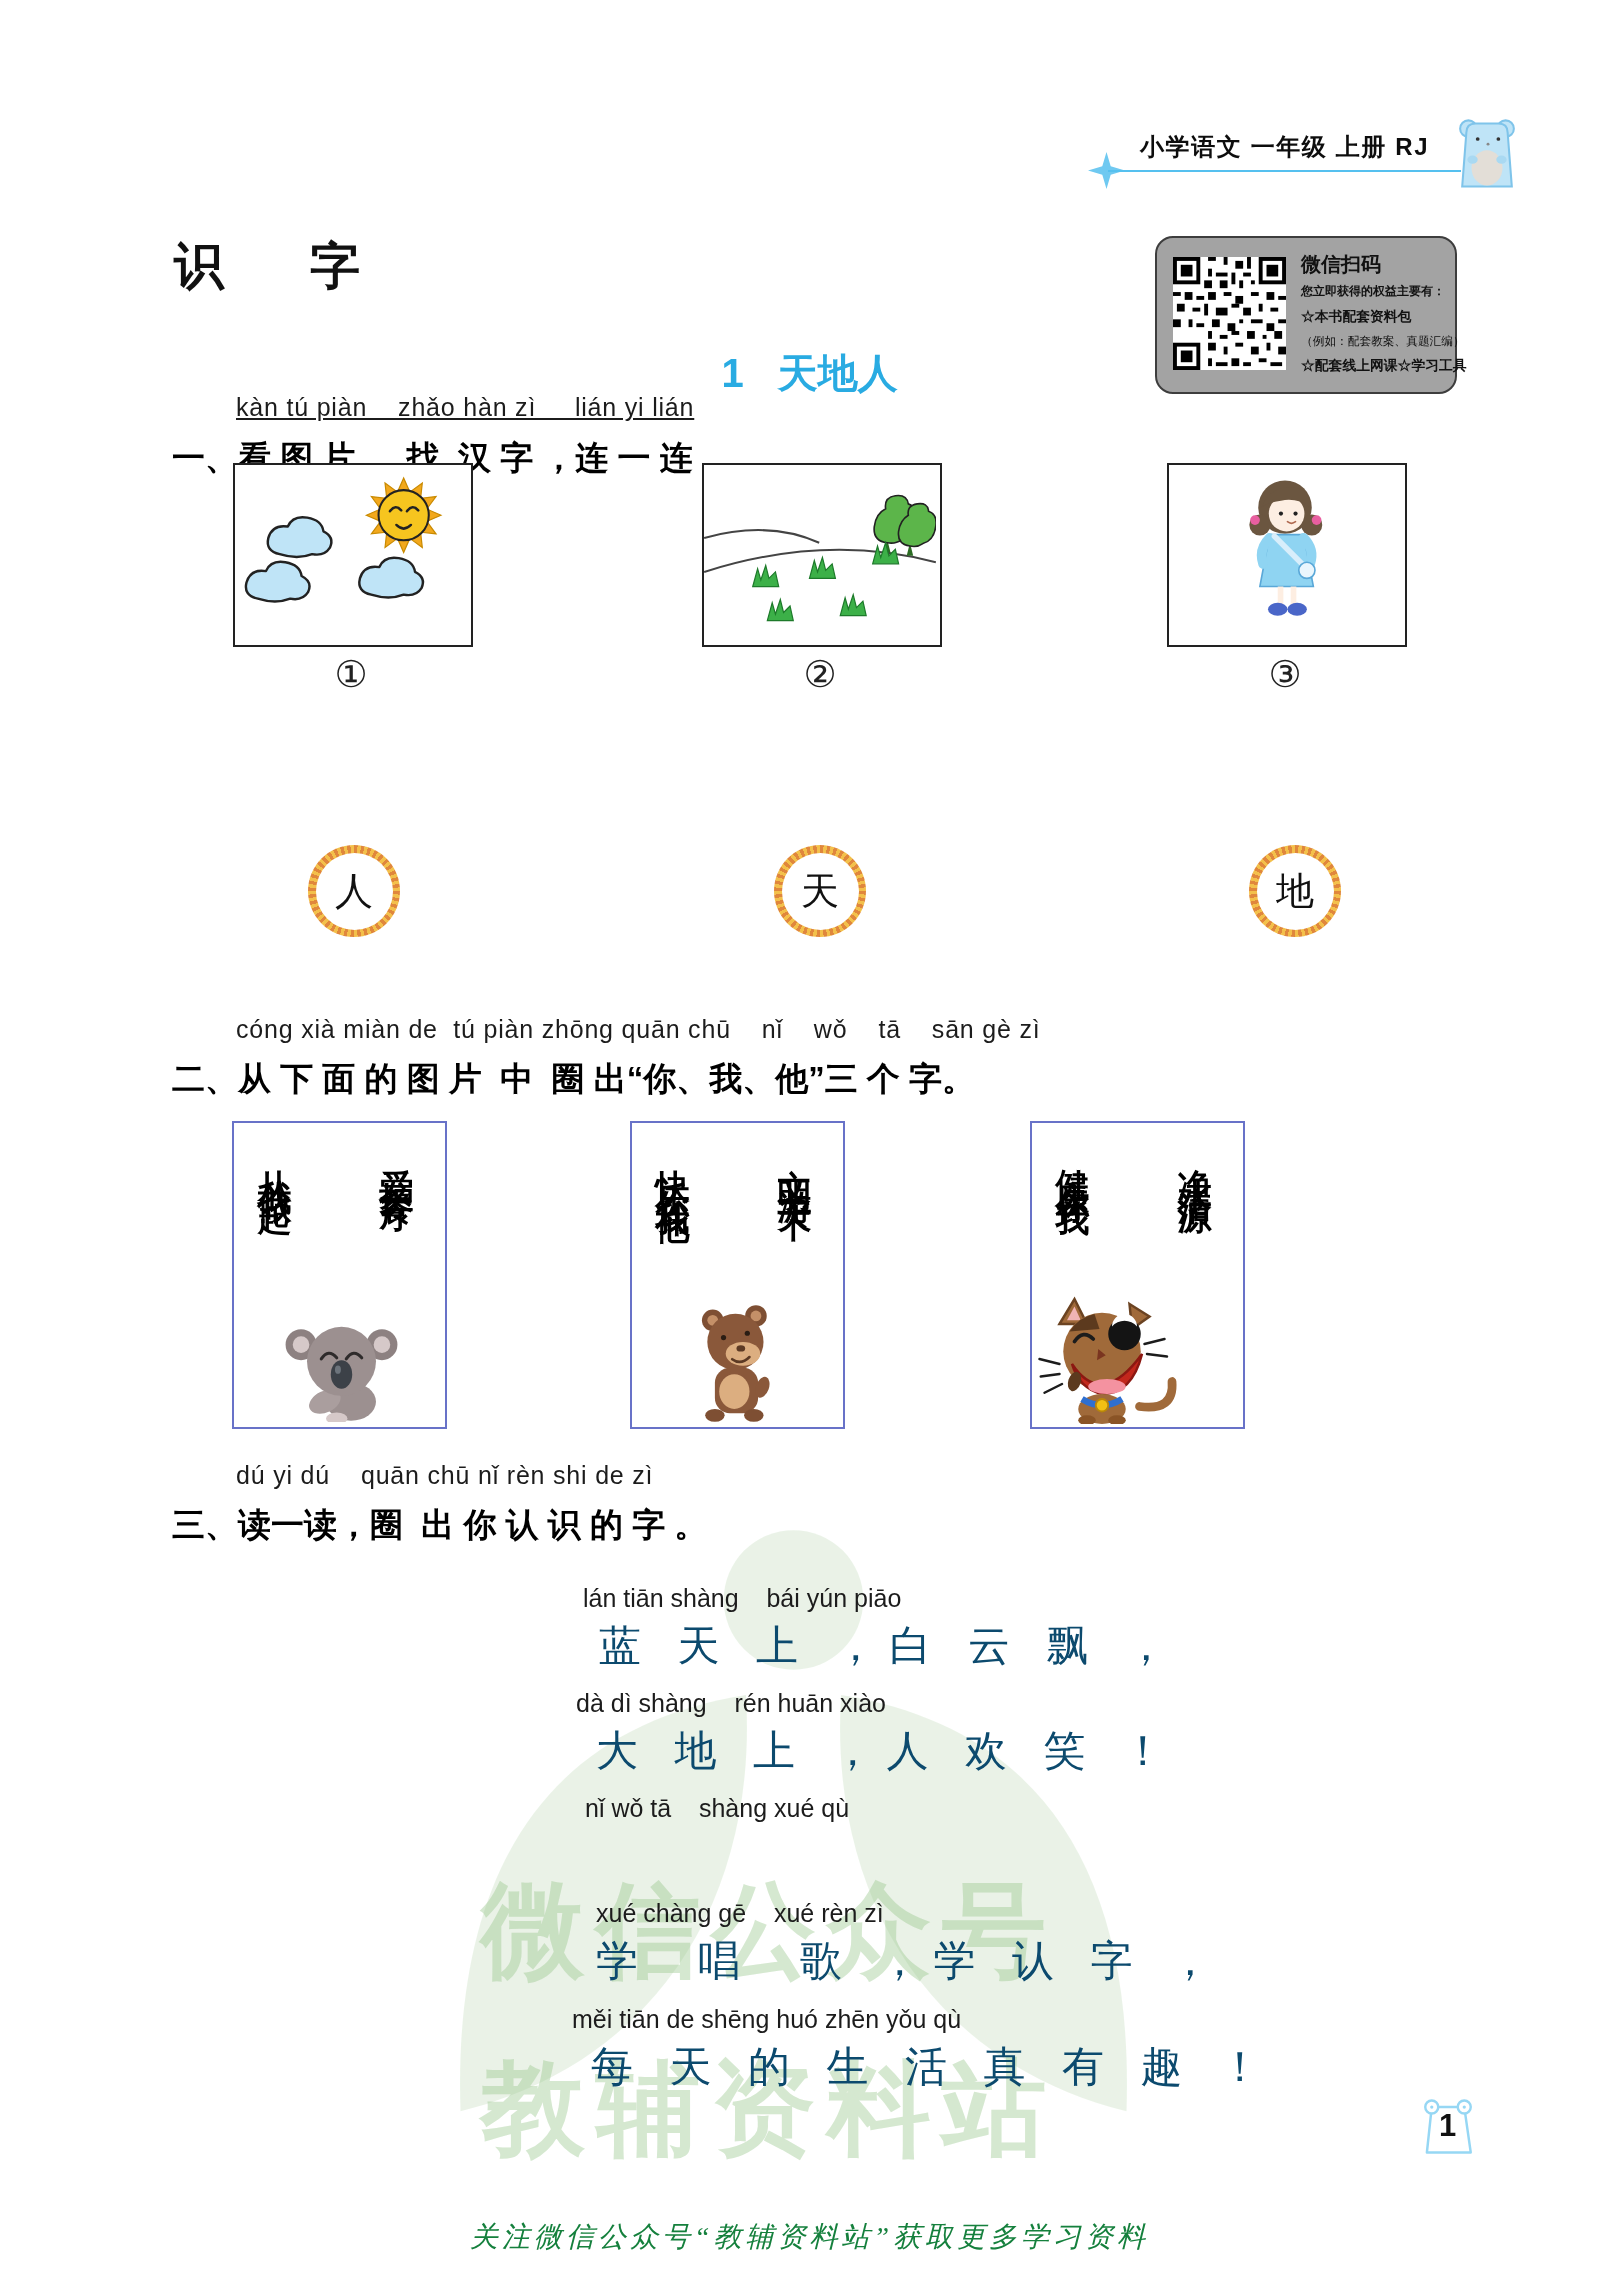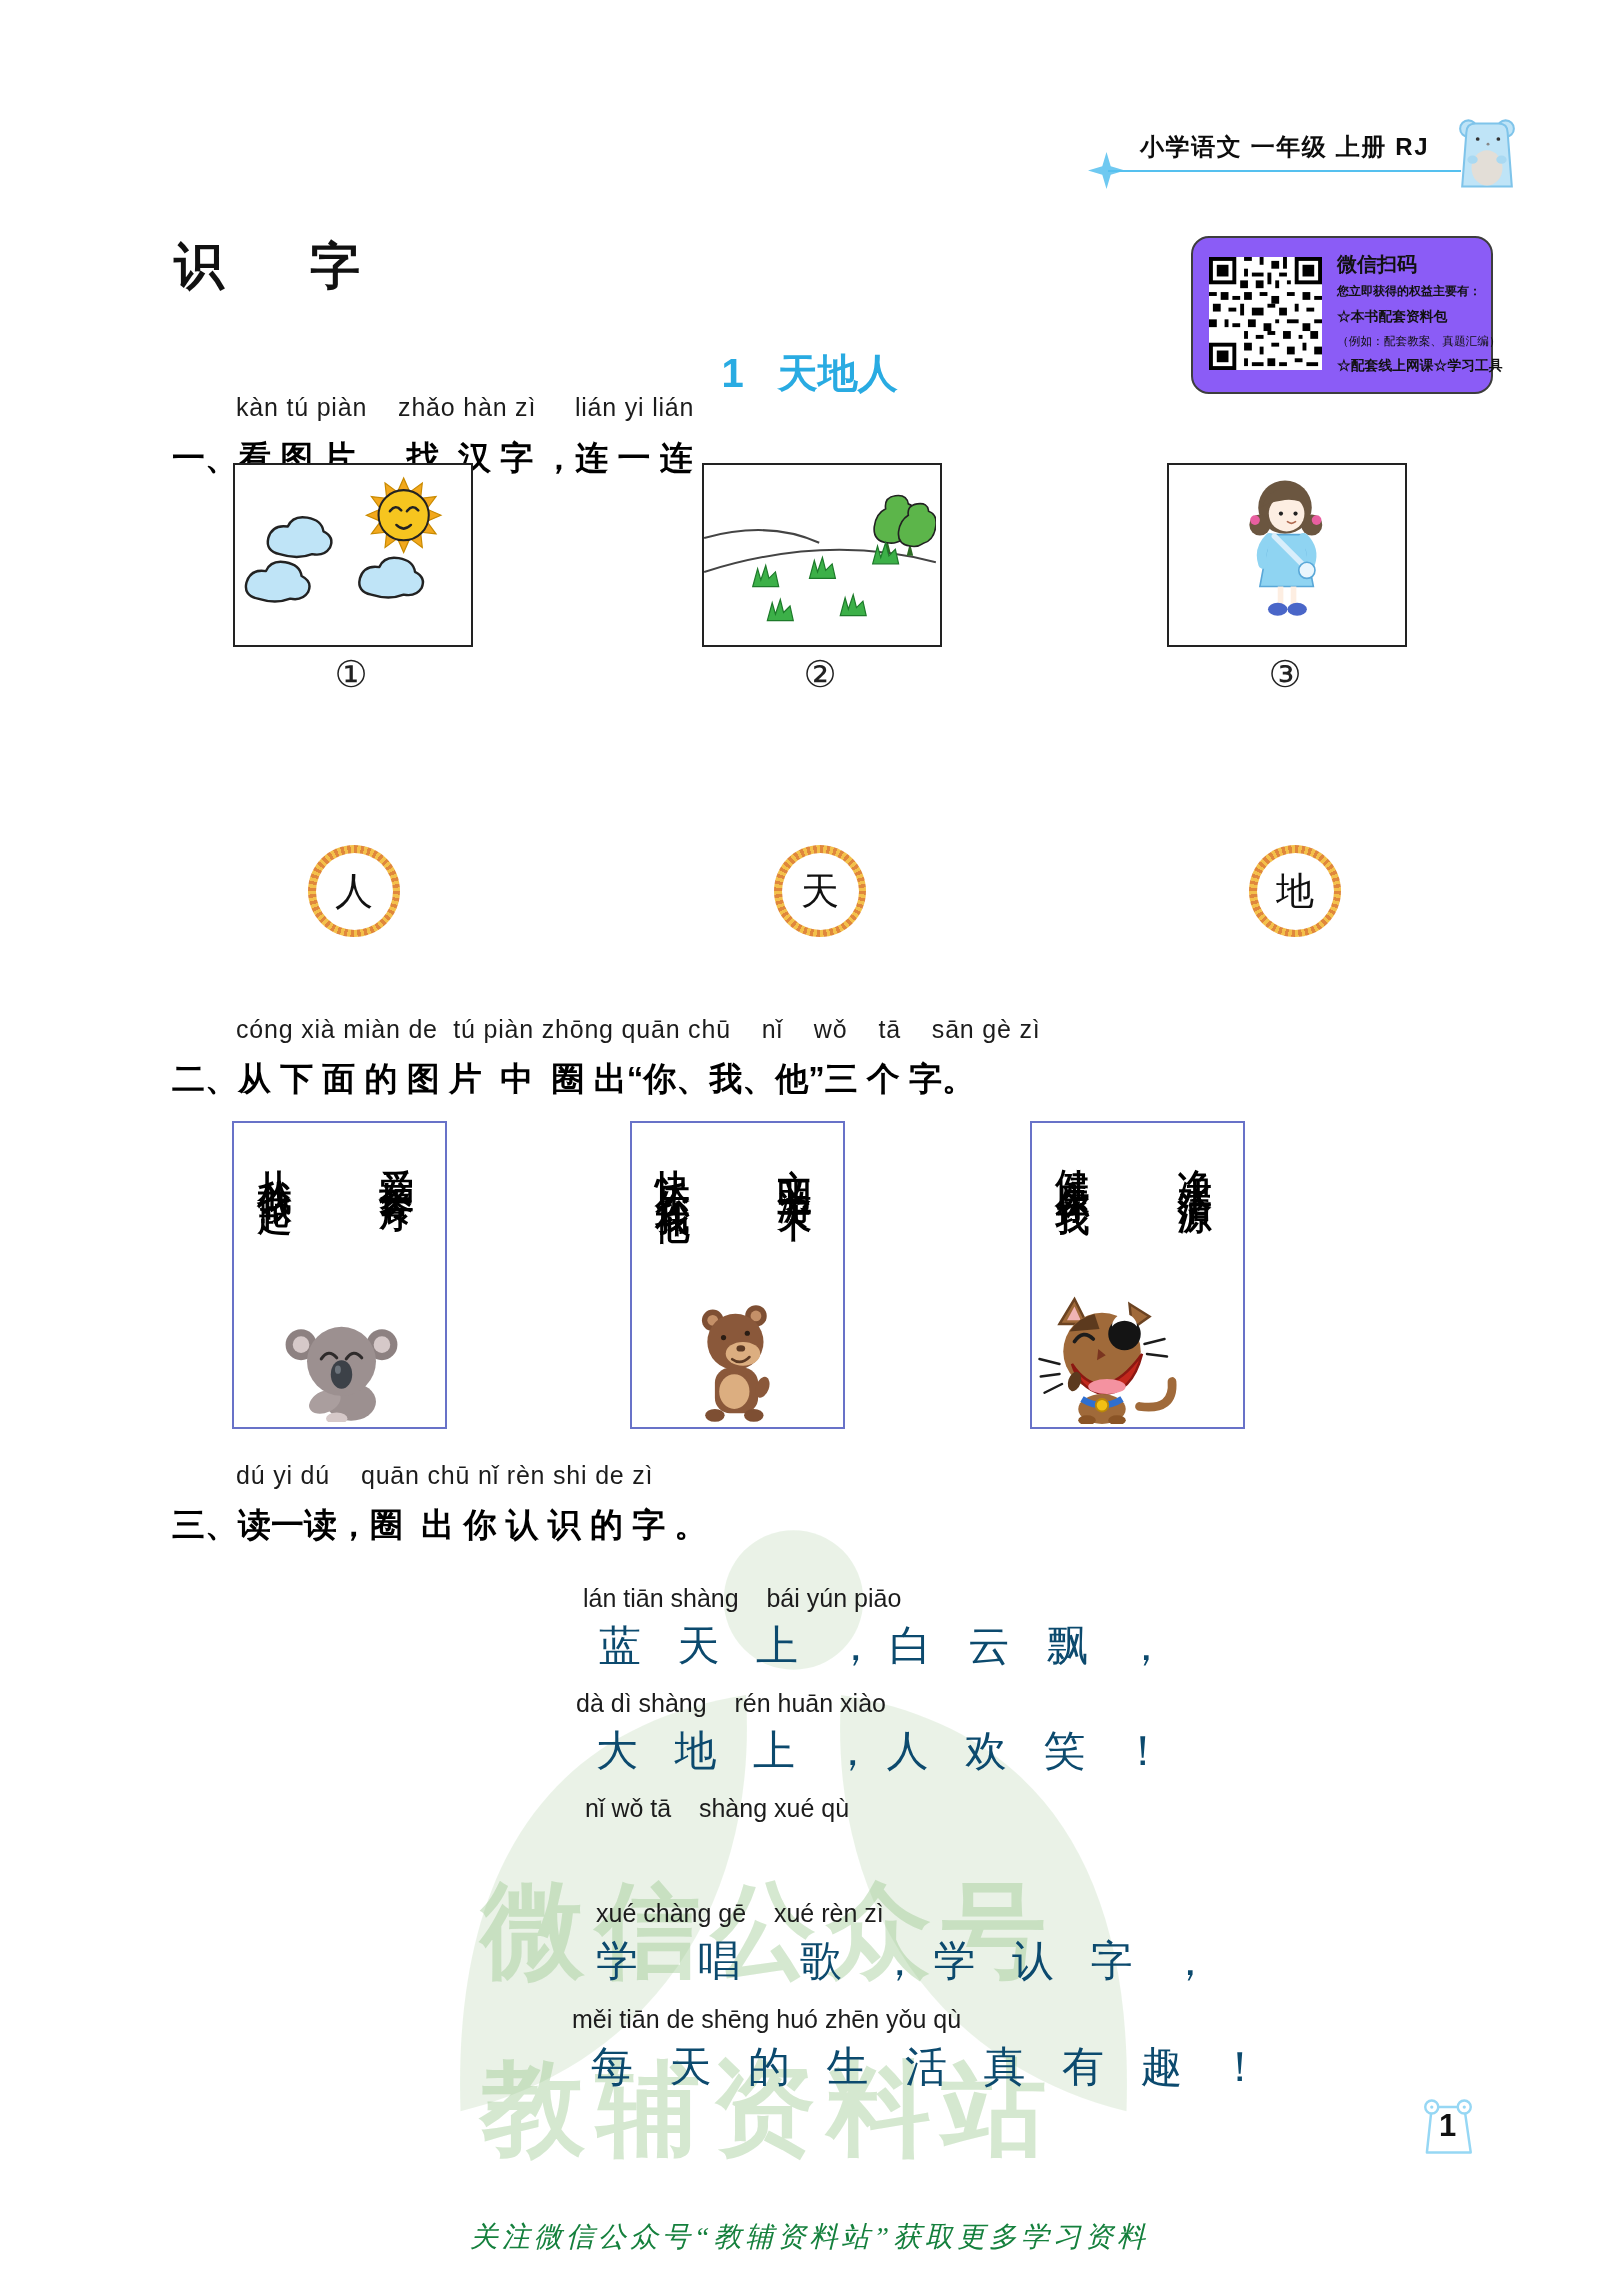--- a/index.html
+++ b/index.html
@@ -12,21 +12,21 @@
 
   
   .wm-text{width:810px;left:364px;text-align:center;font-weight:bold;
            color:rgba(150,198,138,0.40);letter-spacing:11.3px;font-size:104px;}
 
   
   .edition{font-size:24px;font-weight:bold;letter-spacing:1.6px;color:#0d0d0d;}
   .header-rule{height:2.4px;background:#55c0ef;}
 
   
-  .qr-box{width:298px;height:154px;border:2px solid #3d3d3d;border-radius:18px;background:#8b5cf6;margin-left:36px;}
+  .qr-box{width:298px;height:154px;border:2px solid #3d3d3d;border-radius:18px;background:#a3a3a3;}
   .qr-text{position:absolute;left:144px;top:13px;width:147px;}
   .qr-title{font-size:20px;font-weight:bold;}
   .qr-sub{font-size:12px;font-weight:bold;margin-top:4.9px;}
   .qr-item{font-size:13.8px;font-weight:bold;margin-top:8px;white-space:nowrap;}
   .qr-item.small{font-size:11.7px;font-weight:normal;}
 
   .section-title{font-size:50px;font-weight:bold;letter-spacing:36px;}
   .lesson-title{width:1619px;text-align:center;font-size:40px;font-weight:bold;color:#29abe2;margin-top:24px;}
   .lesson-title .gap{display:inline-block;width:34px;}
 
@@ -166,21 +166,21 @@
       <div class="qr-item small">（例如：配套教案、真题汇编）</div>
       <div class="qr-item">☆配套线上网课☆学习工具</div>
     </div>
   </div>
 
   <div class="abs section-title" style="left:174px;top:233px;">识  字</div>
   <div class="abs lesson-title" style="left:0;top:322px;">
     <span>1</span><span class="gap"></span><span>天地人</span>
   </div>
 
-  <div class="abs pinyin" style="left:236px;top:393px;">kàn tú piàn    zhǎo hàn zì     lián yi lián</div>
+  <div class="abs pinyin" style="left:236px;top:393px;text-decoration:underline;">kàn tú piàn    zhǎo hàn zì     lián yi lián</div>
   <div class="abs hanzi-bold" style="left:172px;top:436px;">一、看 图 片 ， 找  汉 字 ，连 一 连 。</div>
 
   <div class="abs pic-box" style="left:233px;top:463px;">
     <svg width="232" height="175" viewBox="0 0 286 216">
       <g transform="translate(208,62)">
         <g fill="#f2a81c" stroke="#c98a00" stroke-width="1.5">
           <polygon points="0,-46 7,-30 -7,-30" transform="rotate(0)"></polygon>
             <polygon points="0,-46 7,-30 -7,-30" transform="rotate(30)"></polygon>
           <polygon points="0,-46 7,-30 -7,-30" transform="rotate(60)"></polygon>
             <polygon points="0,-46 7,-30 -7,-30" transform="rotate(90)"></polygon>

